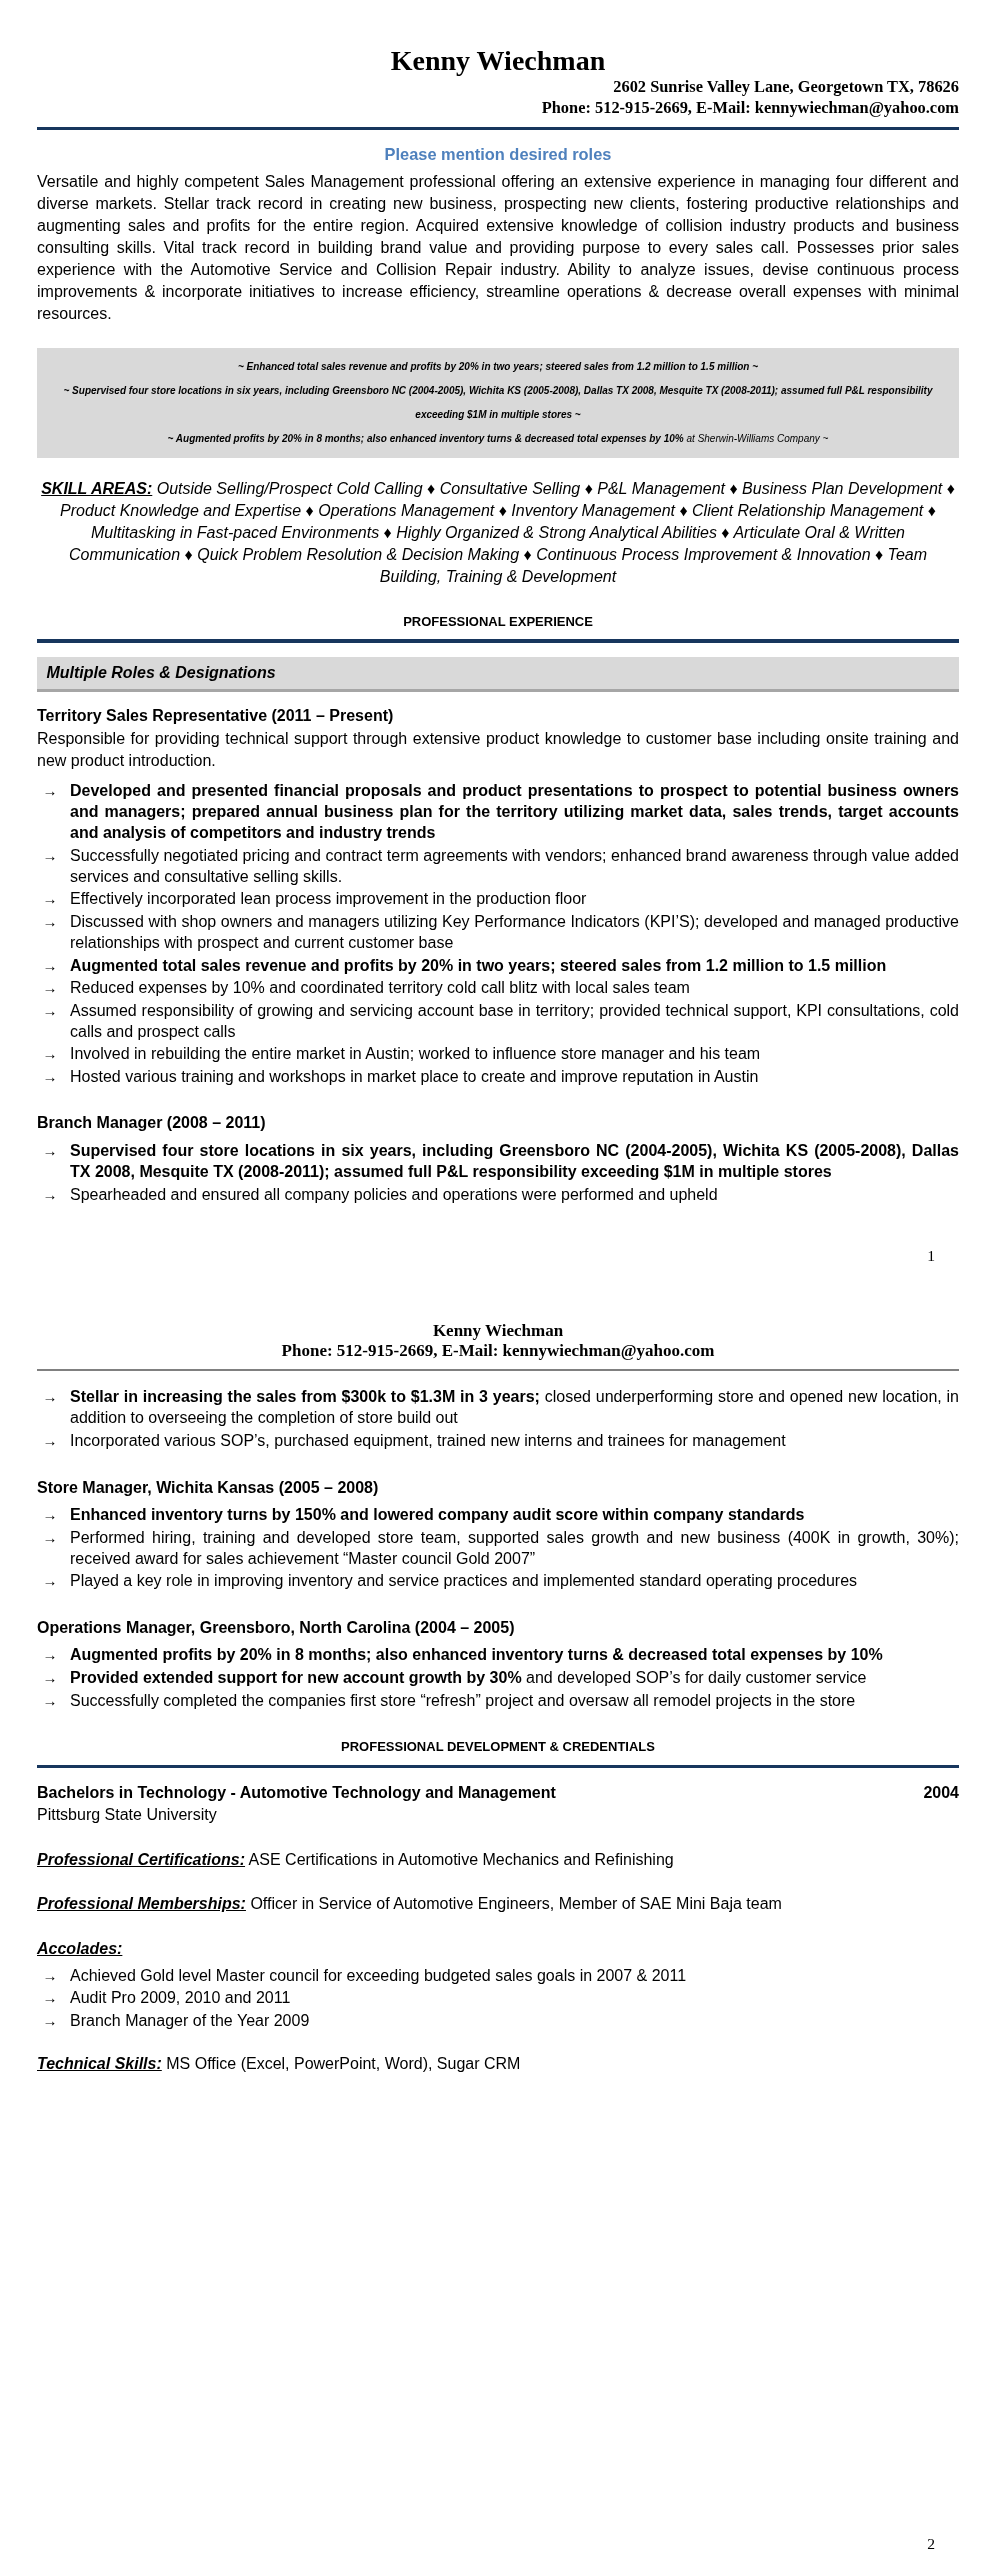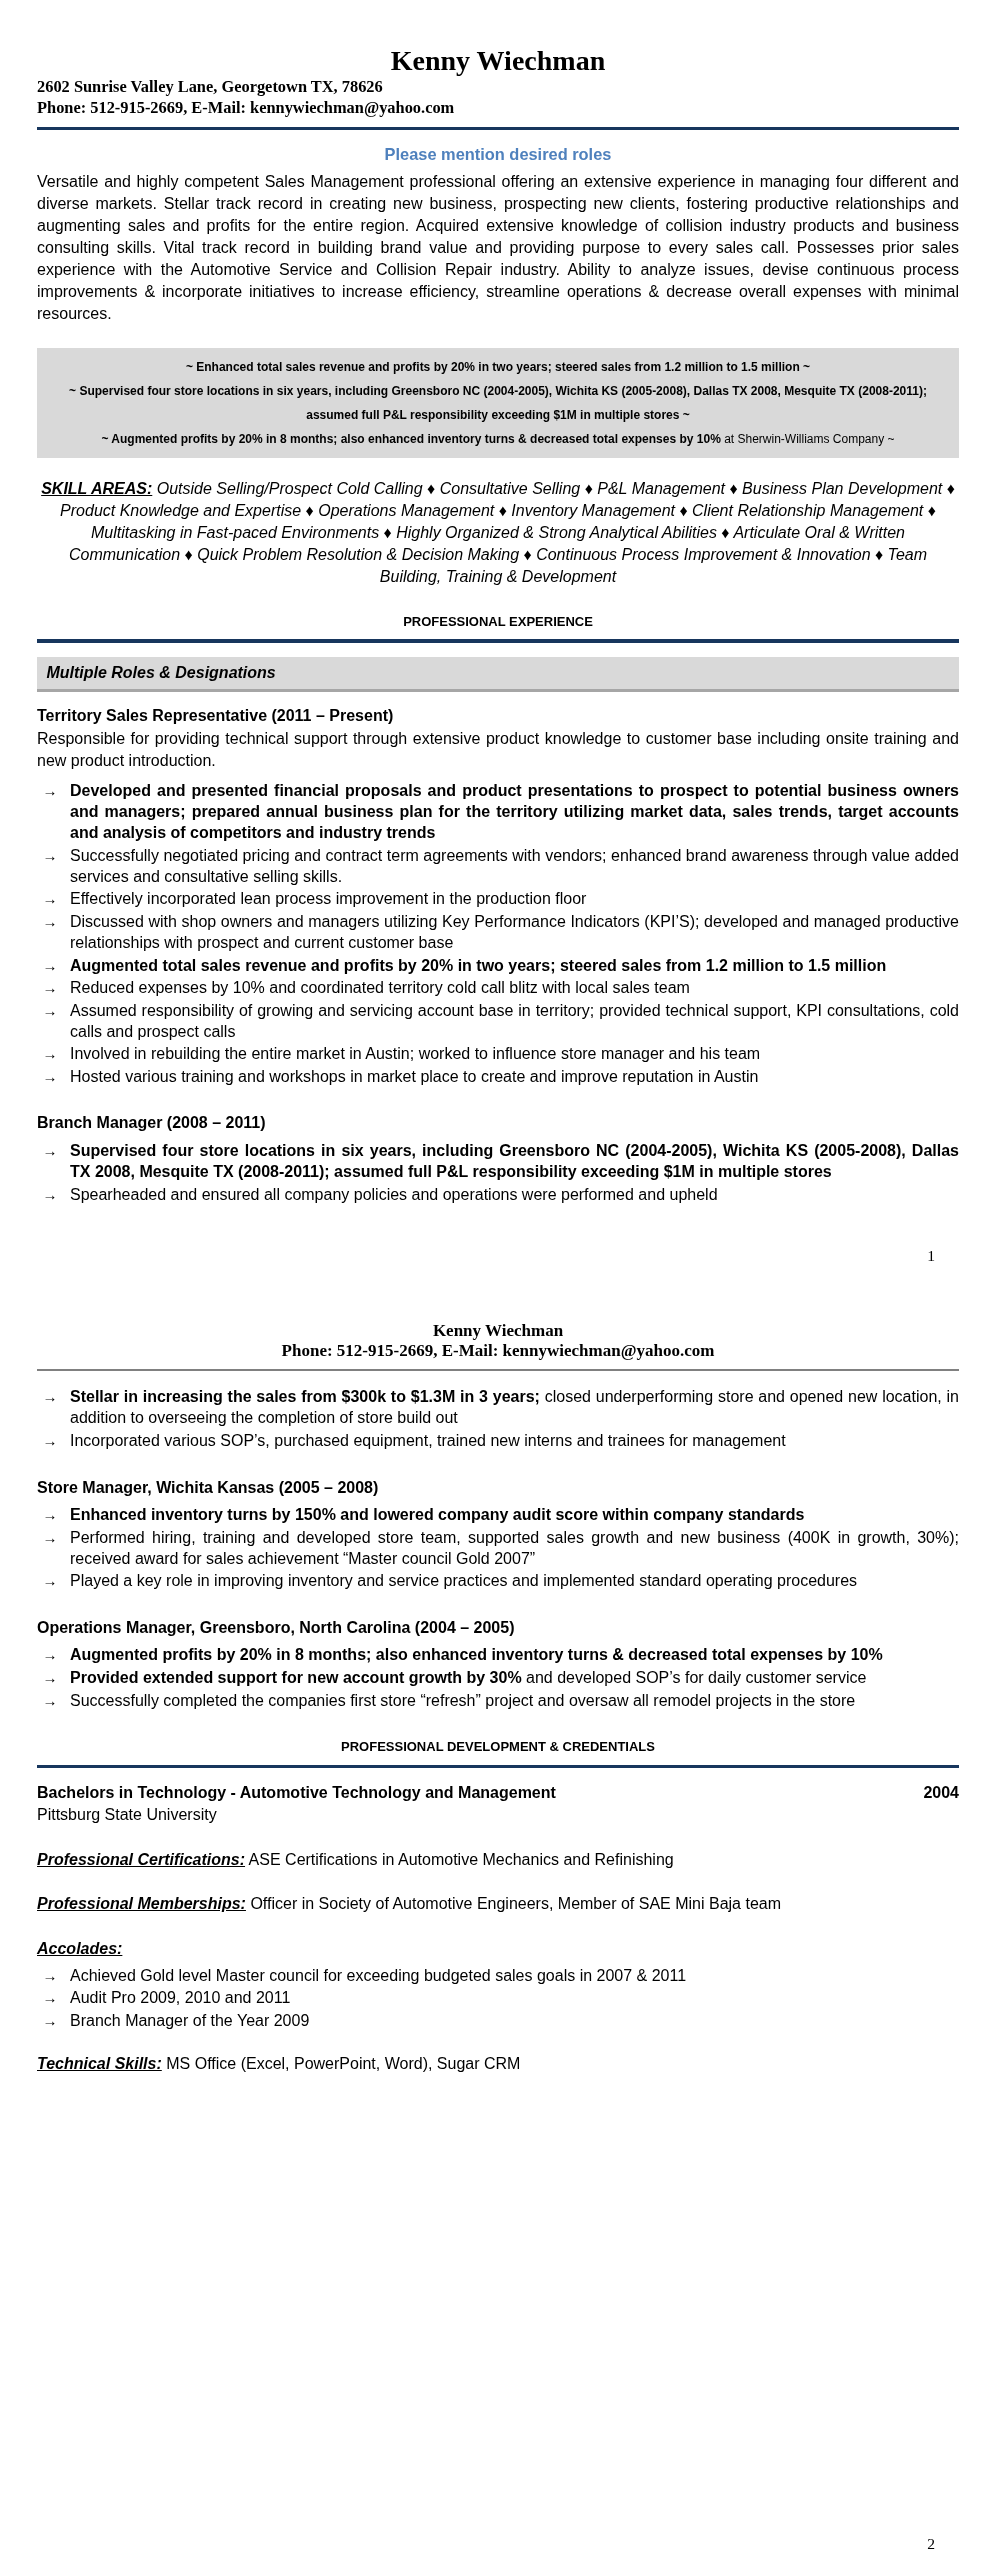--- a/index.html
+++ b/index.html
@@ -11,34 +11,34 @@
   .sheet { position:relative; padding:0 37px; }
   .sheet1 { height:1288px; padding-top:45px; }
   .sheet2 { height:1288px; padding-top:33px; }
 
   .name-h {
     font-family:"Liberation Serif", serif; font-weight:bold;
     font-size:28px; line-height:31px; text-align:center;
   }
   .hdr-line {
     font-family:"Liberation Serif", serif; font-weight:bold;
-    font-size:16.4px; line-height:21px; text-align:left;
+    font-size:16.4px; line-height:21px; text-align:right;
   }
   .rule-navy { height:3.9px; background:var(--navy, #17365d); margin-top:8.6px; }
   .rule-navy-thin { height:3.1px; background:var(--navy, #17365d); margin-top:8.6px; }
   .tagline {
     margin-top:15px; text-align:center; font-weight:bold;
     font-size:16.4px; line-height:19px; color:var(--tagline-blue, #4f81bd);
   }
   .summary { margin-top:7px; font-size:16px; line-height:22px; text-align:justify; }
 
   .highlight-box {
     margin-top:22.7px; background:var(--gray-box, #d9d9d9);
     padding:7px 12.5px; text-align:center;
-    font-size:12px; line-height:24px;
+    font-style:italic; font-size:10px; line-height:24px;
   }
   .bseg { font-weight:bold; }
 
   .skills { margin-top:20.3px; text-align:center; font-style:italic; font-size:16px; line-height:22px; }
   .label-biu { font-weight:bold; font-style:italic; text-decoration:underline; }
 
   .section-h { margin-top:23.4px; text-align:center; font-weight:bold; font-size:13px; line-height:19px; }
 
   .company-box { margin-top:14px; background:var(--gray-box, #d9d9d9); padding:5.5px 9.4px; }
   .company-line { font-size:16px; line-height:21px; }
@@ -220,21 +220,21 @@
     <div class="rule-navy-thin"></div>
 
     <div class="edu-row">
       <span>Bachelors in Technology - Automotive Technology and Management</span>
       <span>2004</span>
     </div>
     <div class="school">Pittsburg State University</div>
 
     <p class="labeled"><span class="label-biu">Professional Certifications:</span><span> ASE Certifications in Automotive Mechanics and Refinishing</span></p>
 
-    <p class="labeled"><span class="label-biu">Professional Memberships:</span><span> Officer in Society of Automotive Engineers, Member of SAE Mini Baja team</span></p>
+    <p class="labeled"><span class="label-biu">Professional Memberships:</span><span> Officer in Service of Automotive Engineers, Member of SAE Mini Baja team</span></p>
 
     <p class="labeled"><span class="label-biu">Accolades:</span></p>
     <div class="bullets tight">
       <div class="bullet">
           <span class="arrow">→</span>
           <div class="bt"><span>Achieved Gold level Master council for exceeding budgeted sales goals in 2007 &amp; 2011</span></div>
         </div>
       <div class="bullet">
           <span class="arrow">→</span>
           <div class="bt"><span>Audit Pro 2009, 2010 and 2011</span></div>

